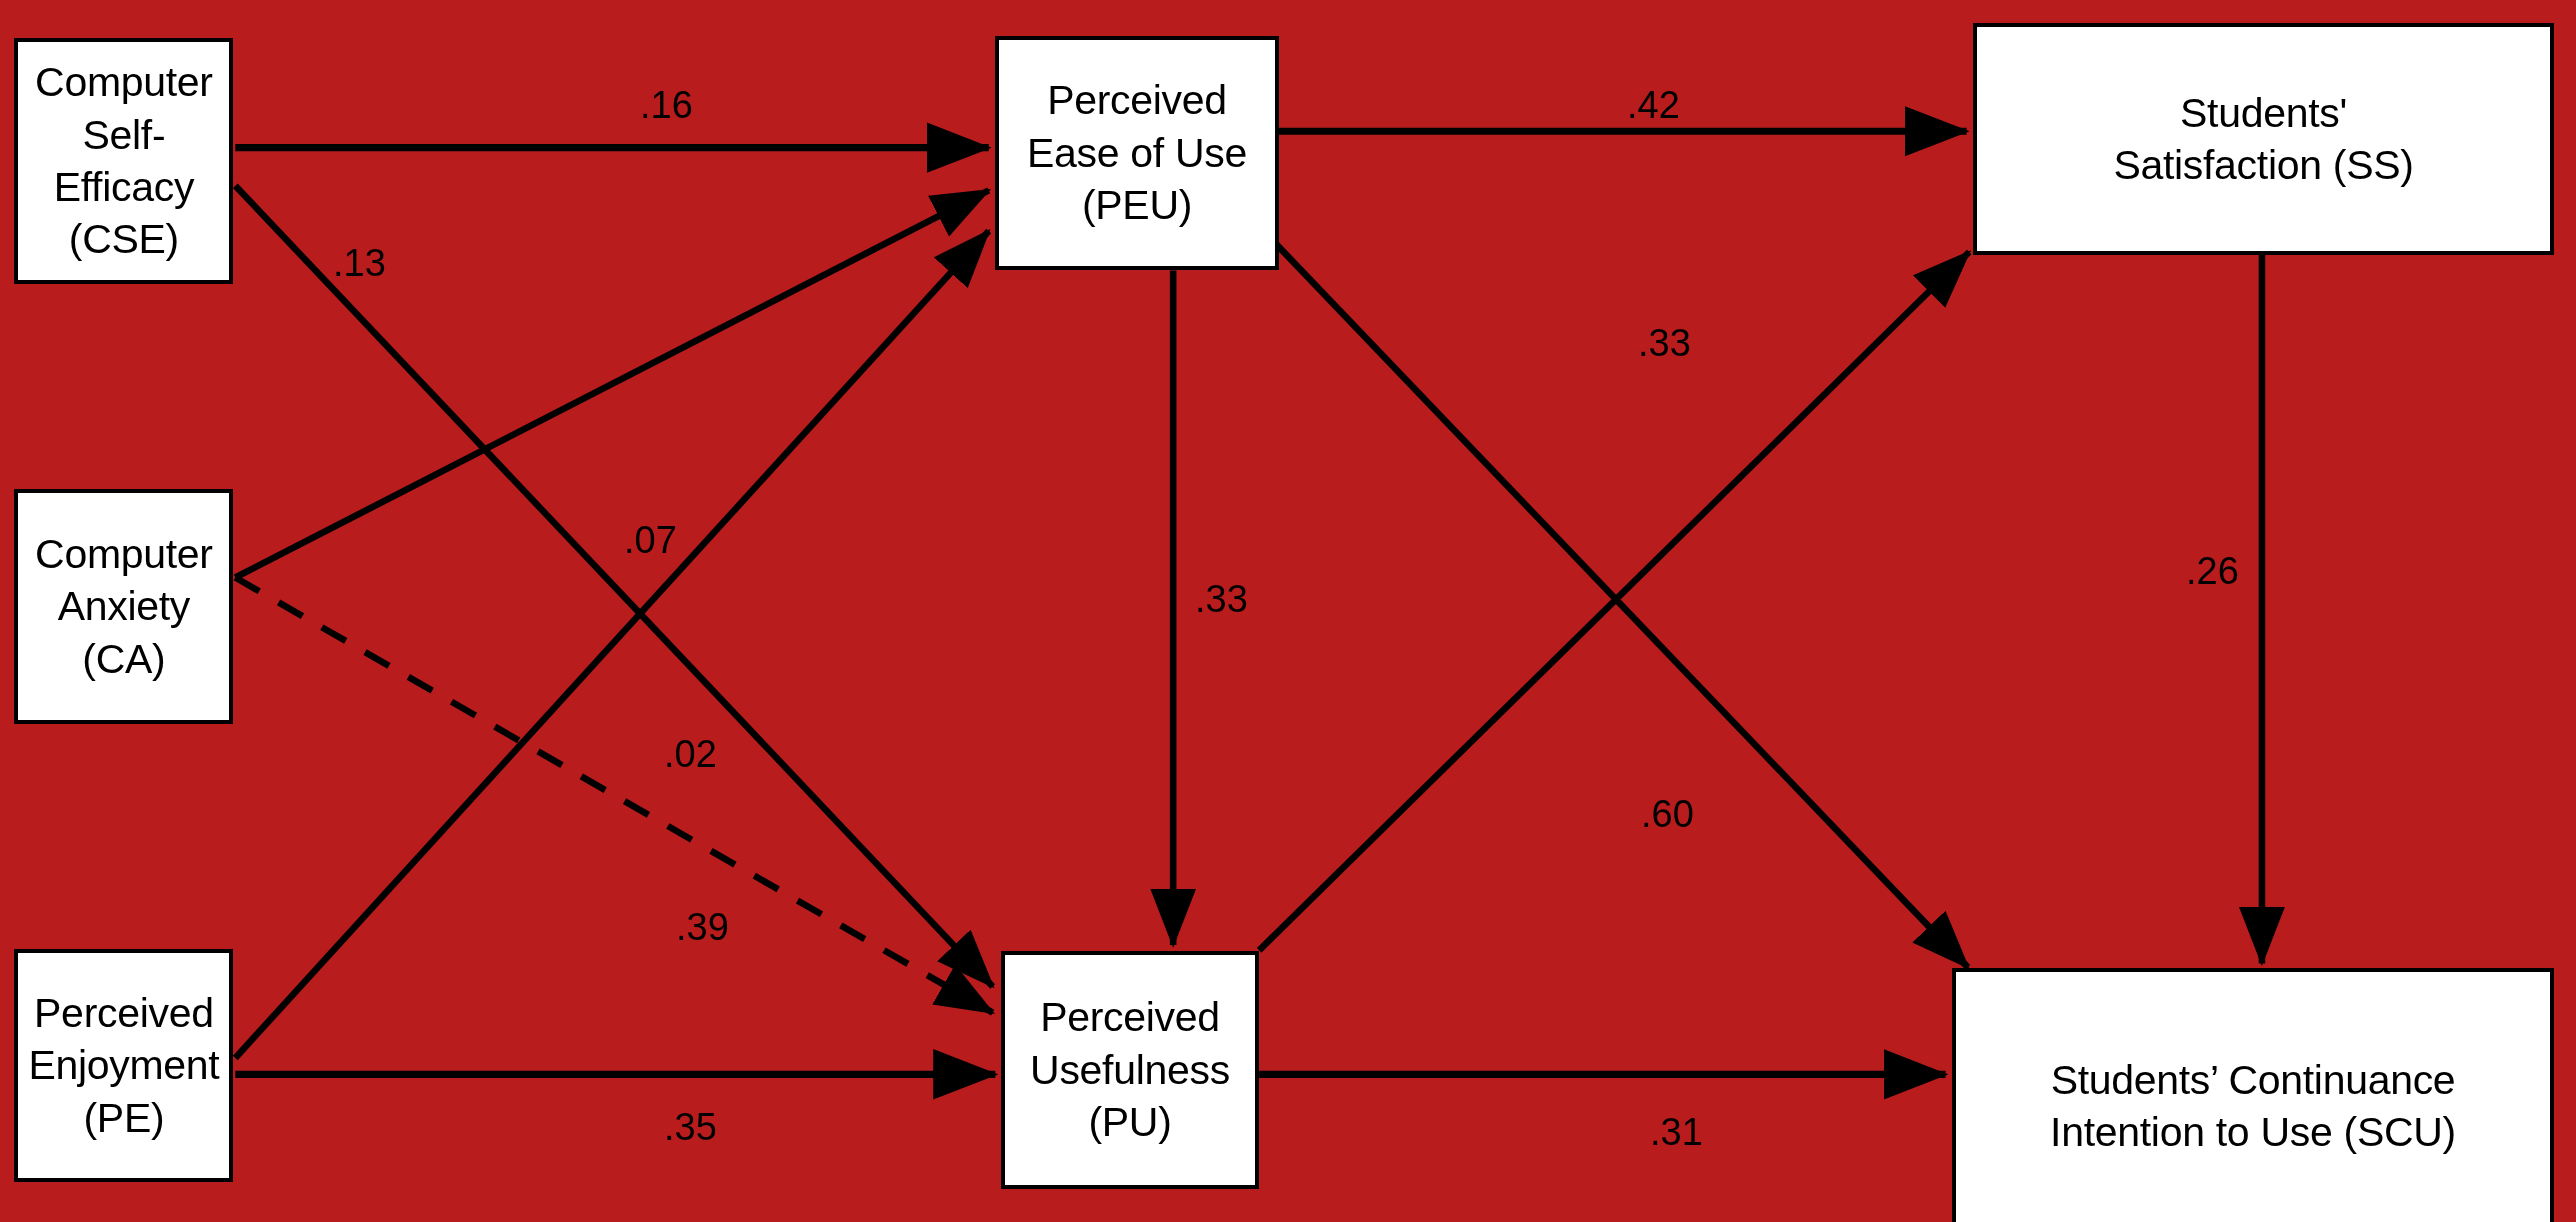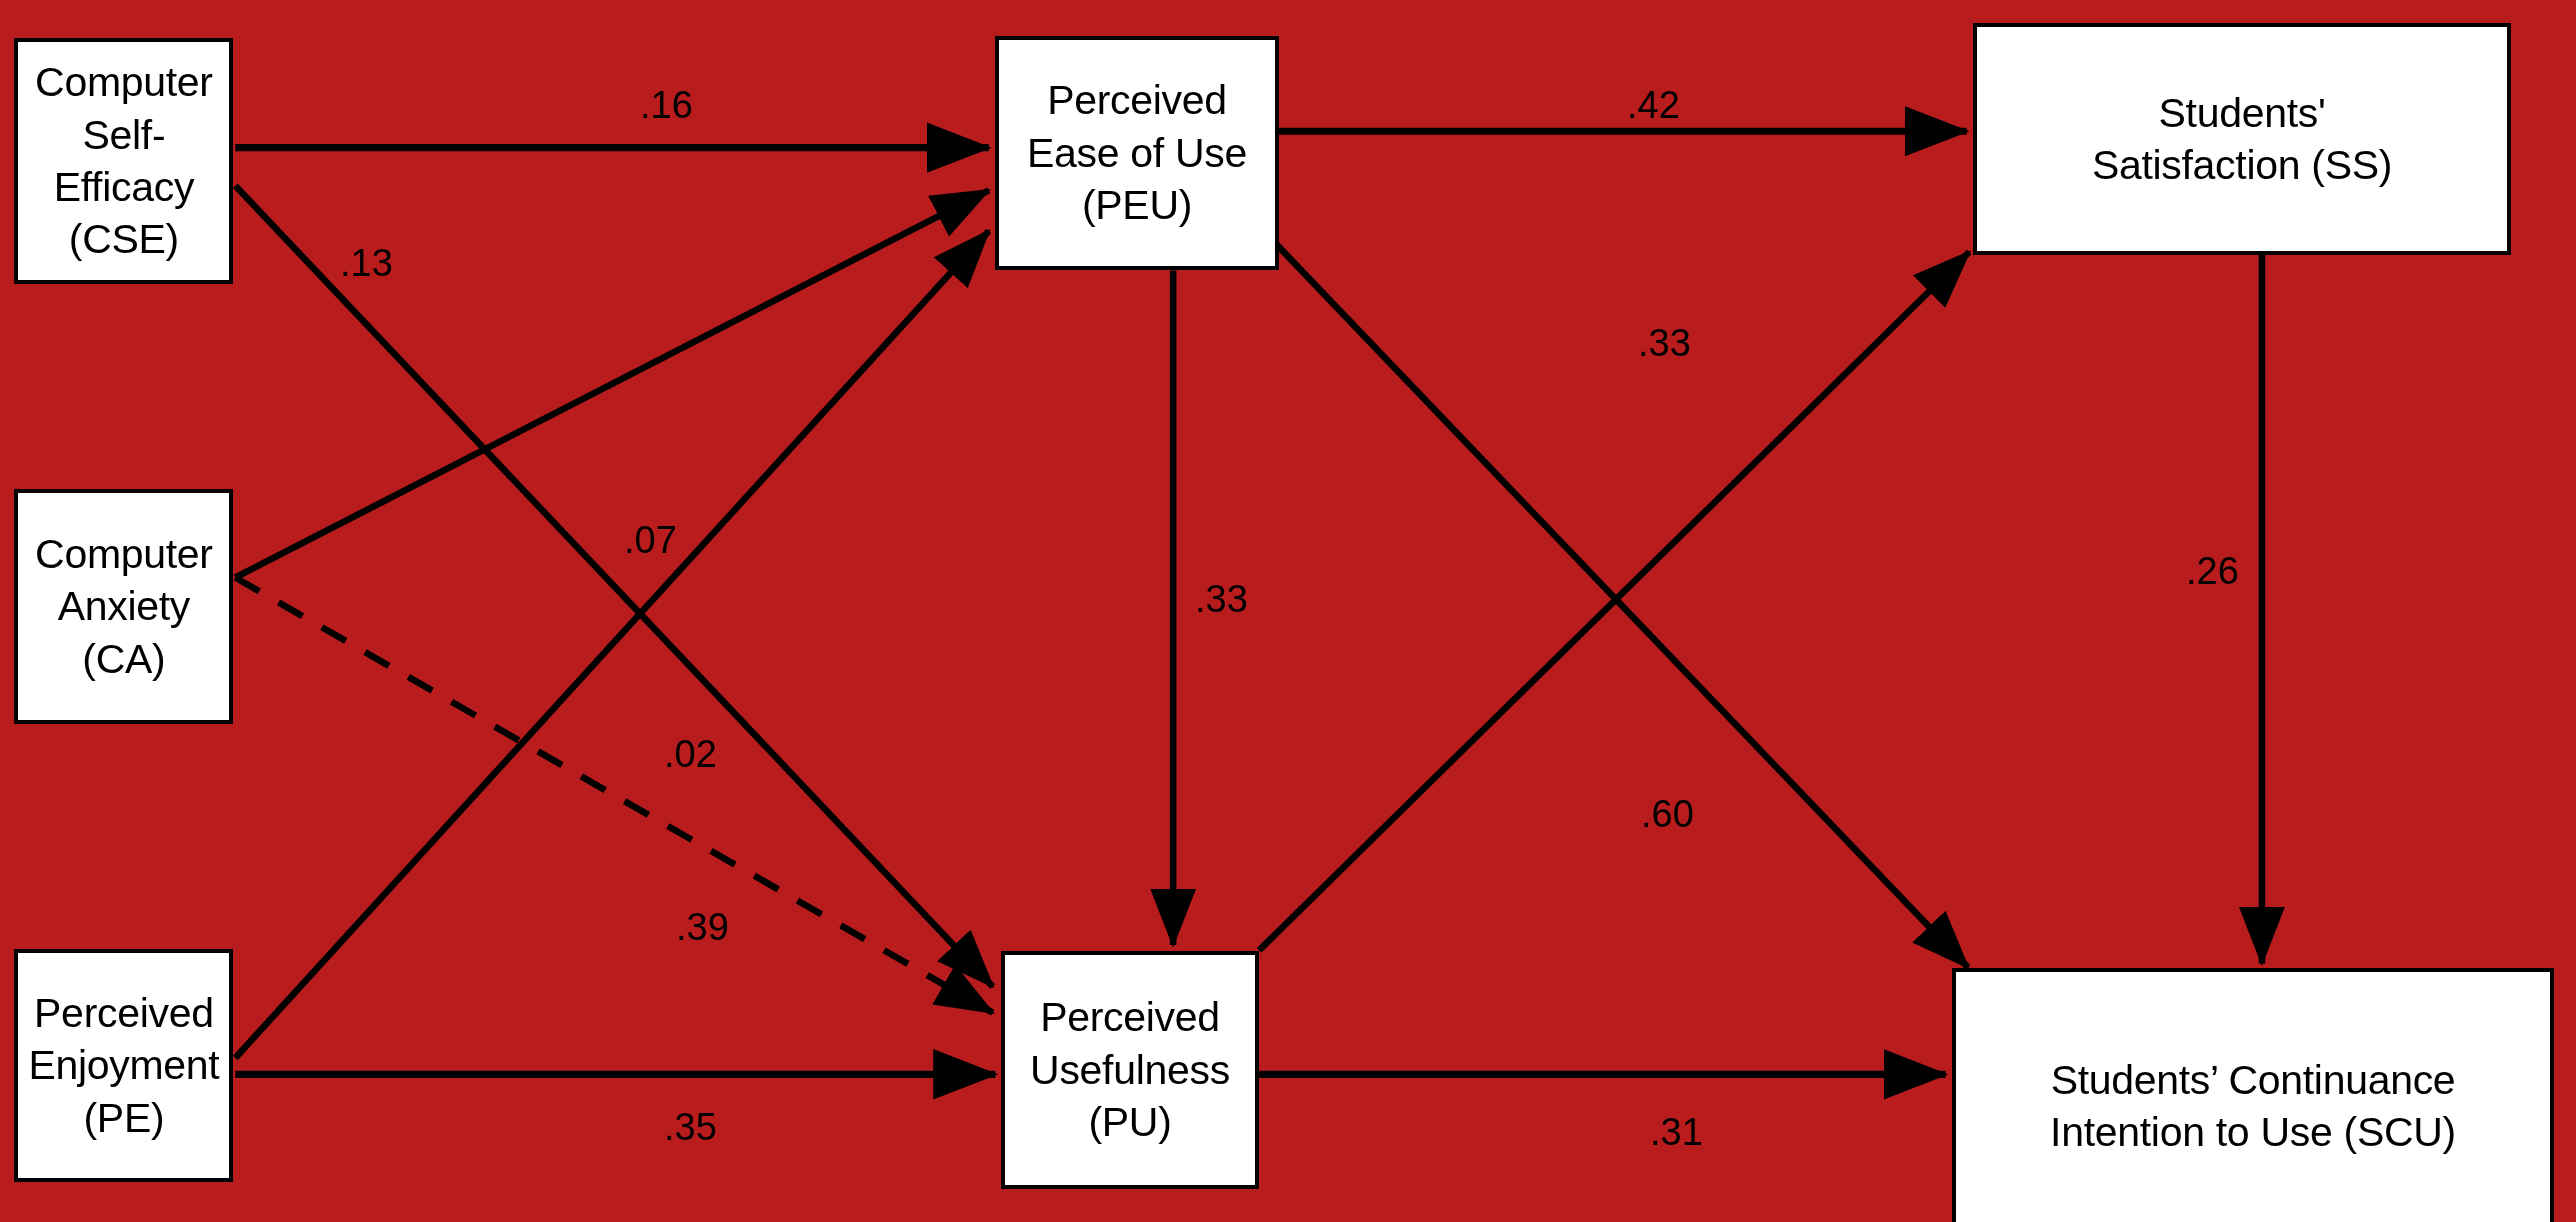--- a/index.html
+++ b/index.html
@@ -110,33 +110,33 @@
   <div class="node-box" style="left:995px; top:36px; width:284px; height:234px;">
     <div class="node-label">Perceived
 Ease of Use (PEU)</div>
   </div>
 
   <div class="node-box" style="left:1001px; top:951px; width:258px; height:238px;">
     <div class="node-label">Perceived
 Usefulness (PU)</div>
   </div>
 
-  <div class="node-box" style="left:1973px; top:23px; width:538px; height:232px;">
+  <div class="node-box" style="left:1973px; top:23px; width:581px; height:232px;">
     <div class="node-label">Students'
 Satisfaction (SS)</div>
   </div>
 
   <div class="node-box" style="left:1952px; top:968px; width:602px; height:276px;">
     <div class="node-label">Students’ Continuance
 Intention to Use (SCU)</div>
   </div>
 
   <div class="edge-label" style="left:640px; top:84px;">.16</div>
 
-  <div class="edge-label" style="left:333px; top:242px;margin-left:7px;">.13</div>
+  <div class="edge-label" style="left:333px; top:242px;">.13</div>
 
   <div class="edge-label" style="left:624px; top:519px;">.07</div>
 
   <div class="edge-label" style="left:664px; top:733px;">.02</div>
 
   <div class="edge-label" style="left:676px; top:906px;">.39</div>
 
   <div class="edge-label" style="left:664px; top:1106px;text-align:center;">.35</div>
 
   <div class="edge-label" style="left:1627px; top:84px;">.42</div>

